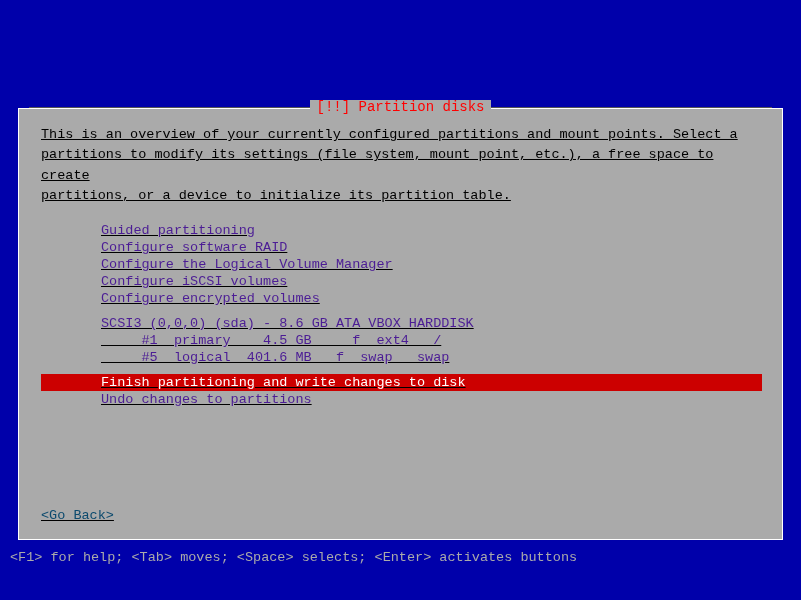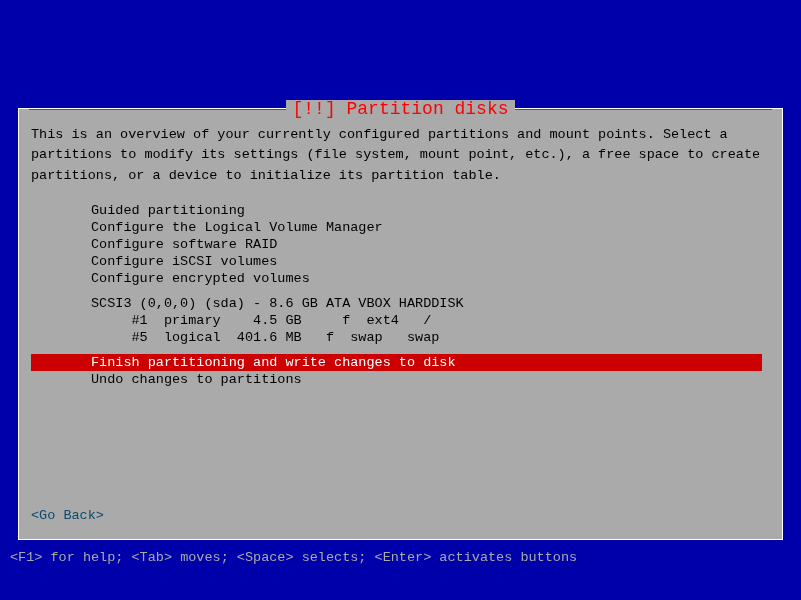--- a/index.html
+++ b/index.html
@@ -36,24 +36,25 @@
       top: 108px;
       left: 18px;
       right: 18px;
       bottom: 60px;
       background-color: #aaaaaa;
       color: #000000;
       border: 1px solid #ffffff;
     }
 
     .dialog-content {
-      padding: 16px 20px 16px 12px;
+      padding: 16px 20px 16px 22px;
       height: 100%;
       display: flex;
       flex-direction: column;
+      text-decoration: underline;
     }
 
     .description {
       color: #000000;
       margin-bottom: 16px;
       line-height: 1.5;
       font-size: 13.5px;
     }
 
     .menu-area {
@@ -67,21 +68,21 @@
       white-space: pre;
     }
 
     .menu-item.selected {
       background-color: #cc0000;
       color: #ffffff;
     }
 
     .menu-item.normal {
       background-color: transparent;
-      color: #000000;
+      color: #4c1d95;
     }
 
     .section-spacer {
       height: 8px;
     }
 
     .go-back-area {
       margin-top: 12px;
     }
 
@@ -118,21 +119,21 @@
       flex: 1;
       height: 1px;
       background-color: #555555;
       border-top: 1px solid #555555;
     }
 
     .title-box {
       padding: 0 6px;
       color: #ff0000;
       background-color: #aaaaaa;
-      font-size: 18px;
+      font-size: 14px;
       line-height: 1;
     }
   </style>
 </head>
 <body>
 
 <div class="screen">
 
   <div class="dialog">
     <div class="title-border">
@@ -144,22 +145,22 @@
     <div class="dialog-content">
       <div class="description">
         <span>This is an overview of your currently configured partitions and mount points. Select a</span><br>
         <span>partitions to modify its settings (file system, mount point, etc.), a free space to create</span><br>
         <span>partitions, or a device to initialize its partition table.</span>
       </div>
 
       <div class="menu-area">
 
       <div class="menu-item normal" style="padding-left: 60px;">Guided partitioning</div>
+          <div class="menu-item normal" style="padding-left: 60px;">Configure software RAID</div>
           <div class="menu-item normal" style="padding-left: 60px;">Configure the Logical Volume Manager</div>
-          <div class="menu-item normal" style="padding-left: 60px;">Configure software RAID</div>
           <div class="menu-item normal" style="padding-left: 60px;">Configure iSCSI volumes</div>
           <div class="menu-item normal" style="padding-left: 60px;">Configure encrypted volumes</div>
           <div class="section-spacer"></div>
           <div class="menu-item normal" style="padding-left: 60px;">SCSI3 (0,0,0) (sda) - 8.6 GB ATA VBOX HARDDISK</div>
           <div class="menu-item normal" style="padding-left: 60px;">     #1  primary    4.5 GB     f  ext4   /</div>
           <div class="menu-item normal" style="padding-left: 60px;">     #5  logical  401.6 MB   f  swap   swap</div>
           <div class="section-spacer"></div>
           <div class="menu-item selected" style="padding-left: 60px;">Finish partitioning and write changes to disk</div>
           <div class="menu-item normal" style="padding-left: 60px;">Undo changes to partitions</div>
         </div>

